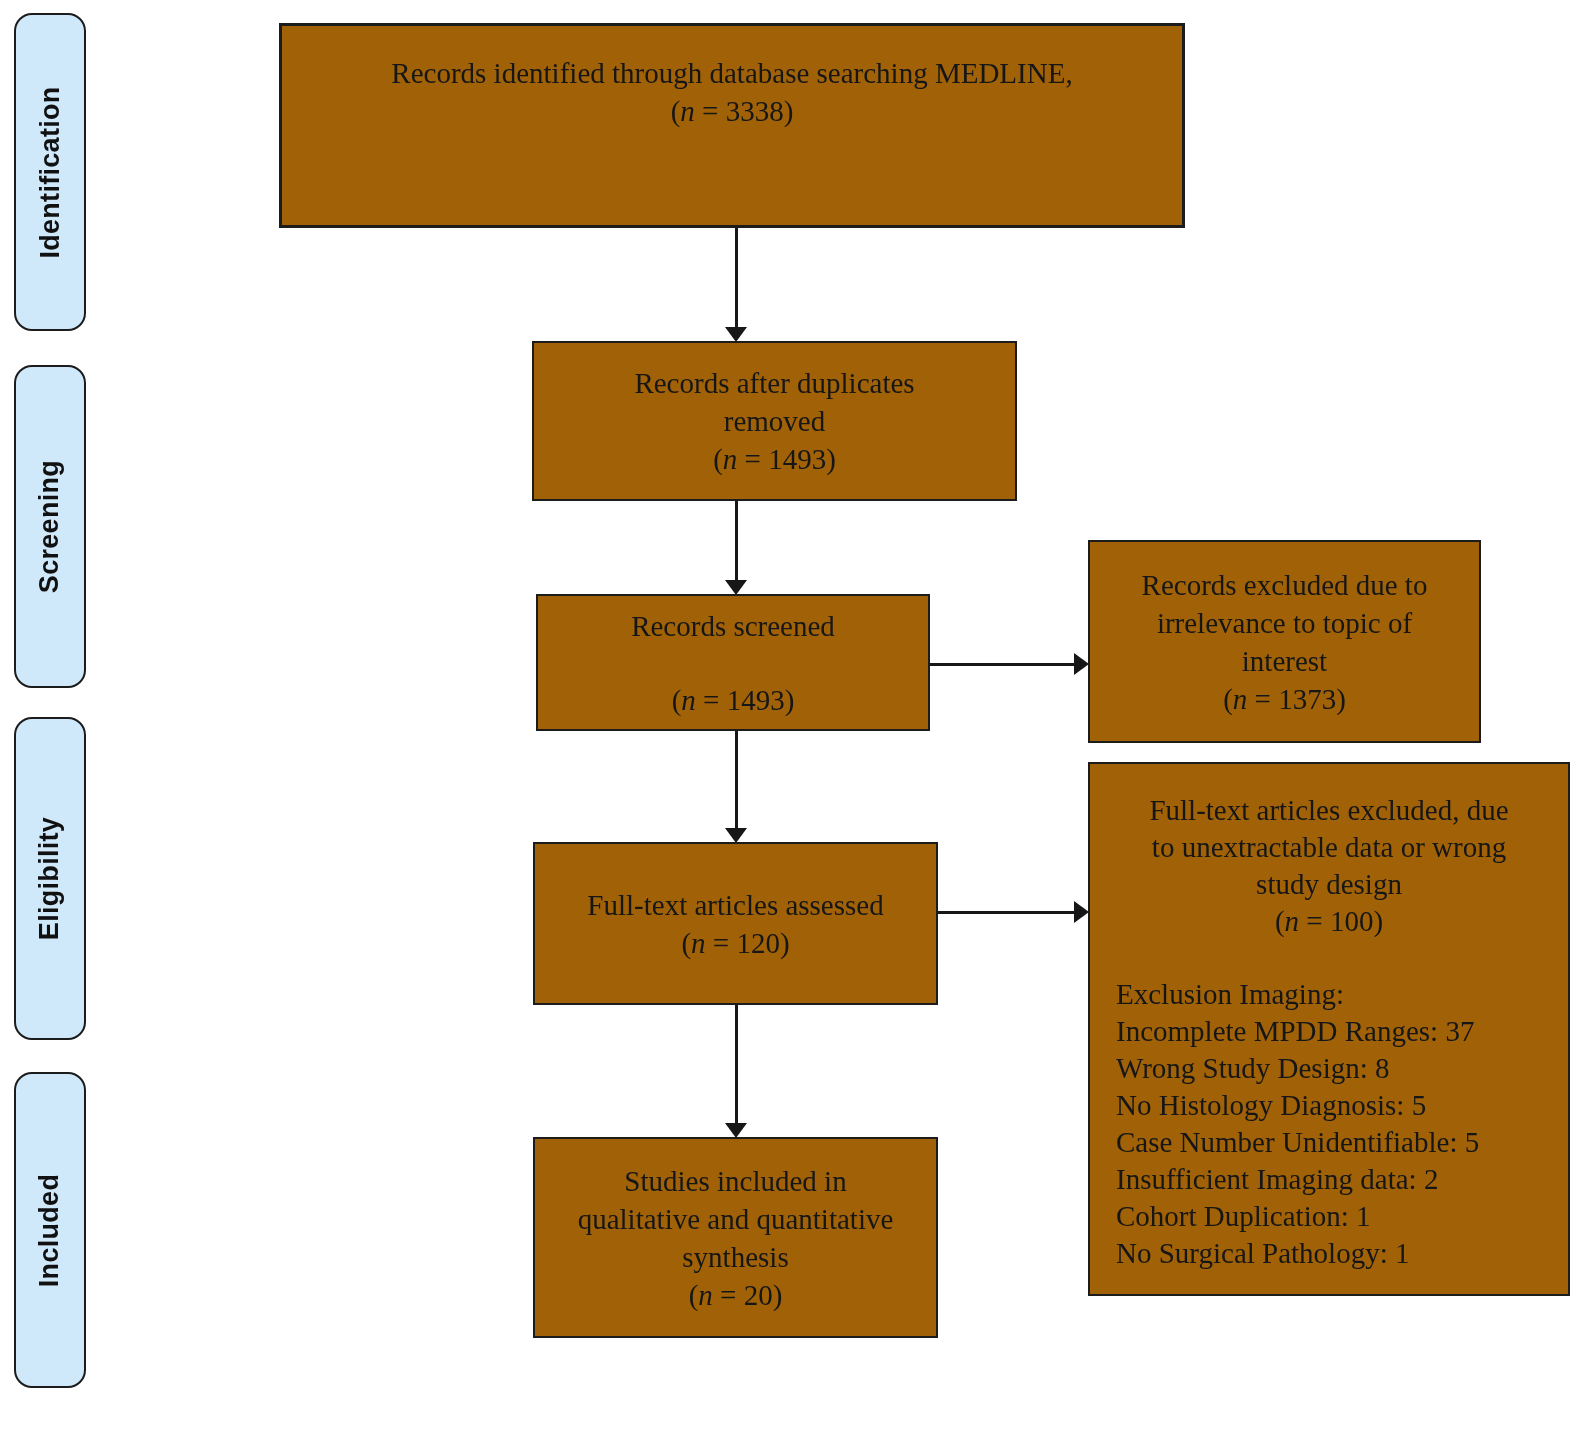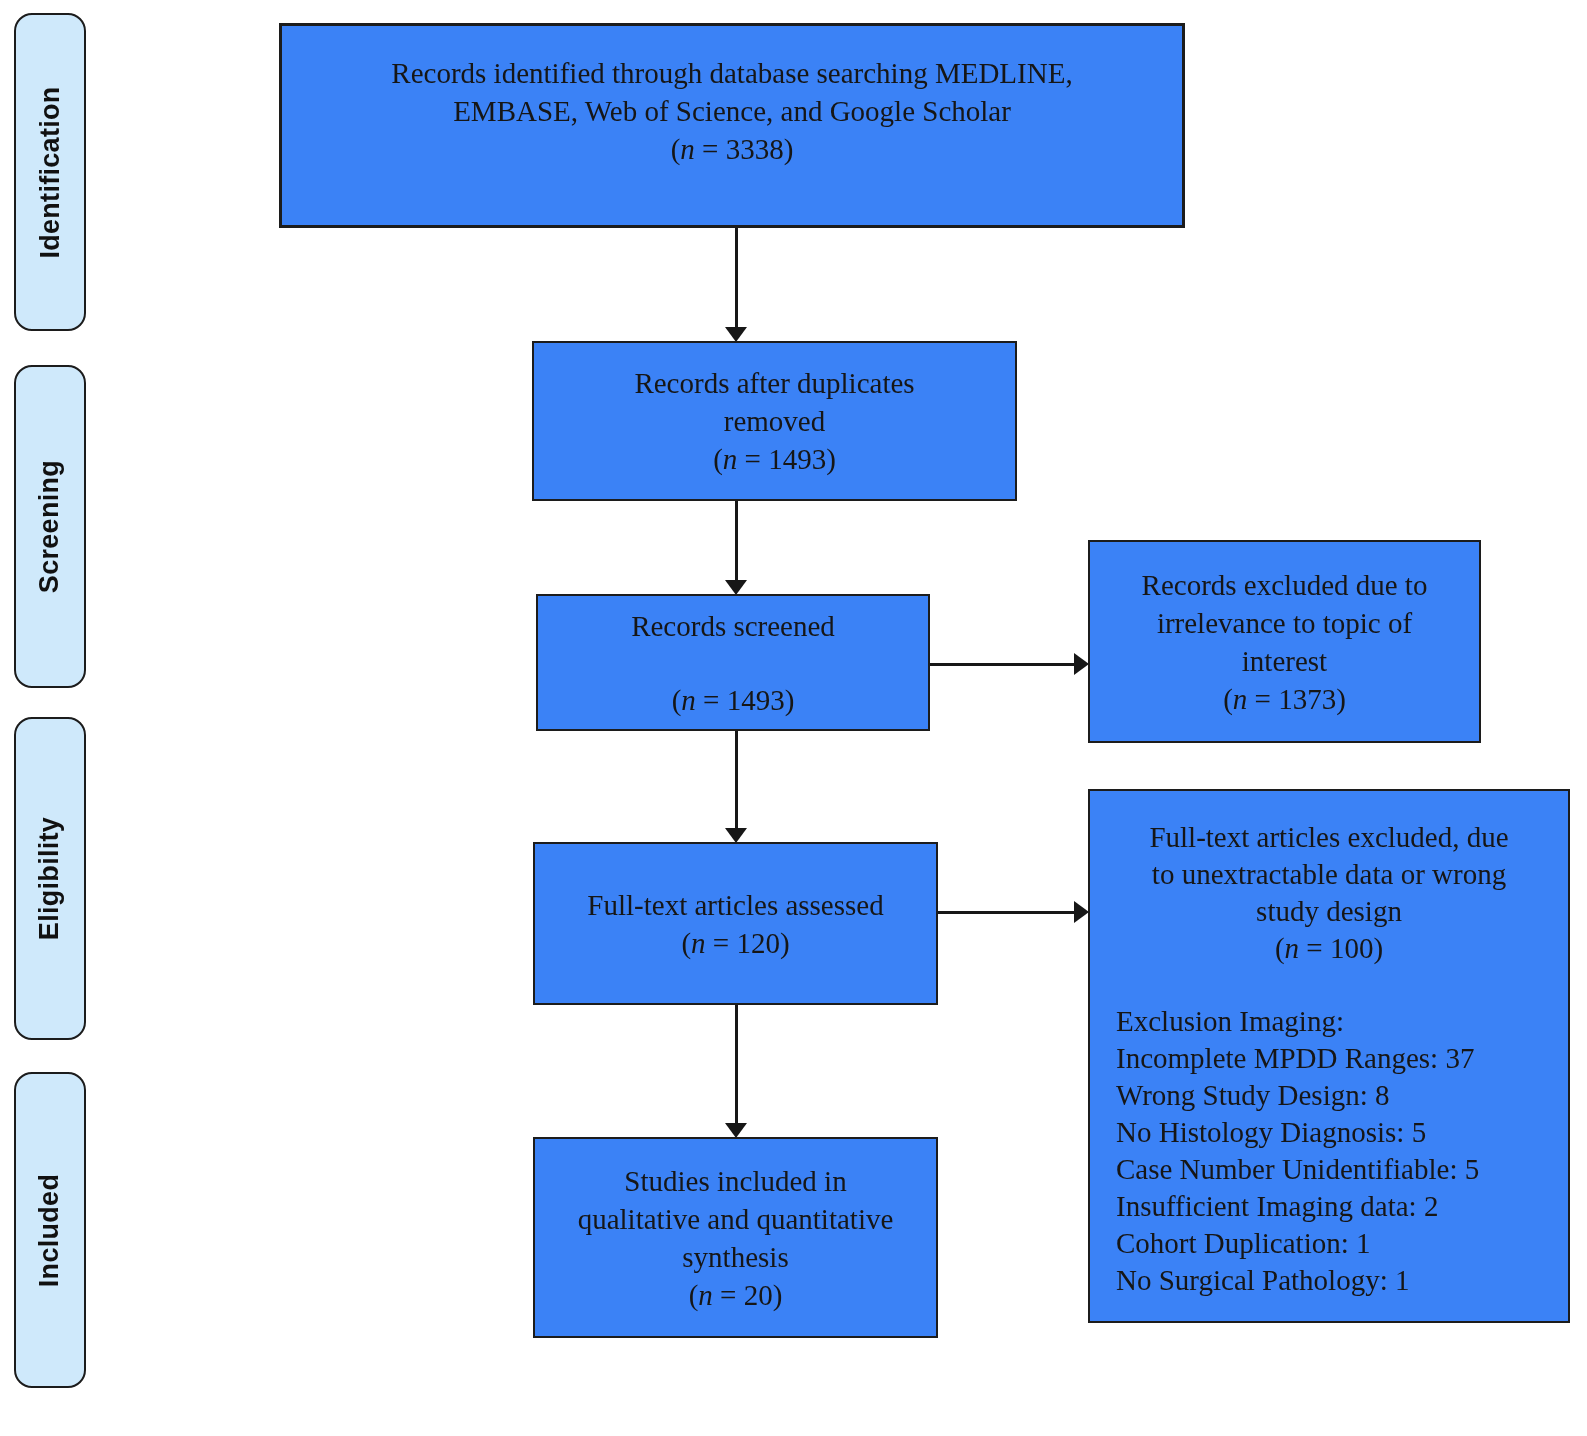--- a/index.html
+++ b/index.html
@@ -14,21 +14,21 @@
     box-sizing:border-box;
   }
   .stage-label{
     transform:rotate(-90deg);white-space:nowrap;
     font-family:"Liberation Sans",sans-serif;font-weight:700;
     font-size:27px;color:#111111;letter-spacing:0.3px;
   }
 
   
   .fbox{
-    position:absolute;box-sizing:border-box;background:#3b82f6;
+    position:absolute;box-sizing:border-box;background:#a16207;
     border:2.5px solid #1c1c1c;color:#161616;
     font-size:29px;line-height:38px;text-align:center;
     display:flex;flex-direction:column;justify-content:center;
     padding:6px 18px;
   }
   .fbox.top-align{justify-content:flex-start;padding-top:28px;}
   .fbox.rbig{justify-content:flex-start;padding-top:28px;line-height:37px;}
   .nvar{font-style:italic;}
   .reasons{text-align:left;margin-top:36px;padding-left:8px;}
   .rline{white-space:nowrap;}
@@ -60,21 +60,20 @@
   </div>
   <div class="stage" style="top:717px;height:323px;">
     <span class="stage-label">Eligibility</span>
   </div>
   <div class="stage" style="top:1072px;height:316px;">
     <span class="stage-label">Included</span>
   </div>
 
   <div class="fbox top-align" style="left:279px;top:23px;width:906px;height:205px;border-width:3px;">
     <div>Records identified through database searching MEDLINE,</div>
-    <div>EMBASE, Web of Science, and Google Scholar</div>
     <div><span>(</span><span class="nvar">n</span><span> = </span><span>3338</span><span>)</span></div>
   </div>
 
   <div class="vline" style="left:735px;top:228px;height:99px;"></div>
   <div class="vhead" style="left:725px;top:327px;"></div>
 
   <div class="fbox" style="left:532px;top:341px;width:485px;height:160px;">
     <div>Records after duplicates</div>
     <div>removed</div>
     <div><span>(</span><span class="nvar">n</span><span> = </span><span>1493</span><span>)</span></div>
@@ -102,21 +101,21 @@
   <div class="vhead" style="left:725px;top:828px;"></div>
 
   <div class="fbox" style="left:533px;top:842px;width:405px;height:163px;">
     <div>Full-text articles assessed</div>
     <div><span>(</span><span class="nvar">n</span><span> = </span><span>120</span><span>)</span></div>
   </div>
 
   <div class="hline" style="left:938px;top:911px;width:136px;"></div>
   <div class="hhead" style="left:1074px;top:901px;"></div>
 
-  <div class="fbox rbig" style="left:1088px;top:789px;width:482px;height:534px;">
+  <div class="fbox rbig" style="left:1088px;top:762px;width:482px;height:534px;">
     <div>Full-text articles excluded, due</div>
     <div>to unextractable data or wrong</div>
     <div>study design</div>
     <div><span>(</span><span class="nvar">n</span><span> = </span><span>100</span><span>)</span></div>
     <div class="reasons">
       <div class="rline">Exclusion Imaging:</div>
       <div class="rline">Incomplete MPDD Ranges: 37</div>
       <div class="rline">Wrong Study Design: 8</div>
       <div class="rline">No Histology Diagnosis: 5</div>
       <div class="rline">Case Number Unidentifiable: 5</div>

